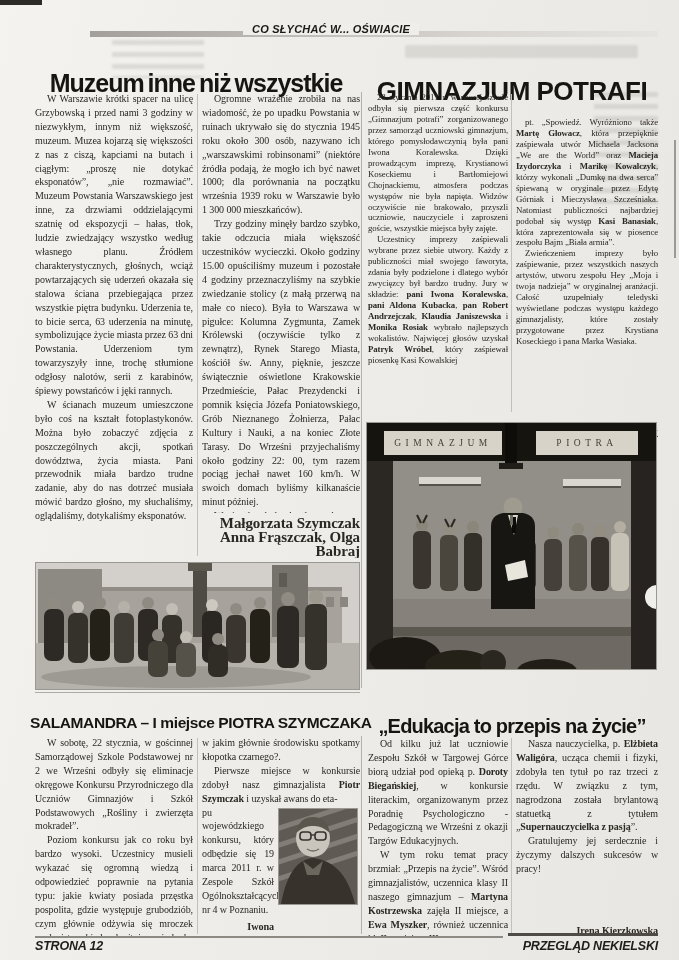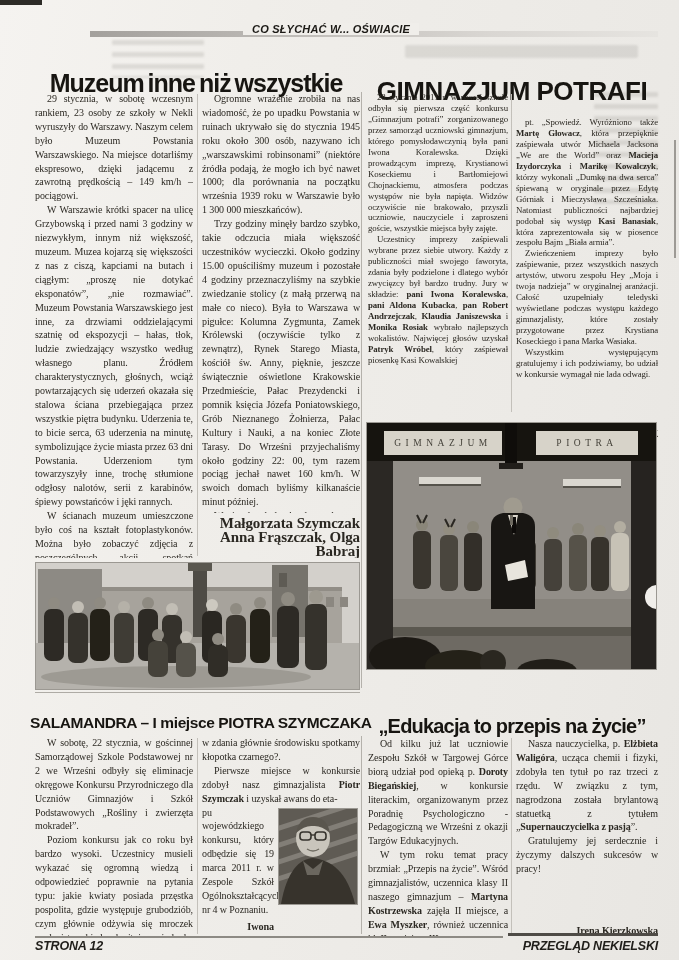--- a/index.html
+++ b/index.html
@@ -125,21 +125,20 @@
 
   <div class="vr" id="vr-mid"></div>
   <div class="vr" id="vr-m"></div>
   <div class="vr" id="vr-g"></div>
   <div class="vr" id="vr-bmid"></div>
   <div class="vr" id="vr-s"></div>
   <div class="vr" id="vr-e"></div>
   <div class="hr-sal"></div>
 
   <div class="c col" id="m-c1">
-      <p class="para"><span>29 stycznia, w sobotę wczesnym rankiem, 23 osoby ze szkoły w Nekli wyruszyły do Warszawy. Naszym celem było Muzeum Powstania Warszawskiego. Na miejsce dotarliśmy ekspresowo, dzięki jadącemu z zawrotną prędkością – 149 km/h – pociągowi.</span></p>
       <p class="para"><span>W Warszawie krótki spacer na ulicę Grzybowską i przed nami 3 godziny w niezwykłym, innym niż większość, muzeum. Muzea kojarzą się większości z nas z ciszą, kapciami na butach i ciągłym: „proszę nie dotykać eksponatów”, „nie rozmawiać”. Muzeum Powstania Warszawskiego jest inne, za drzwiami oddzielającymi szatnię od ekspozycji – hałas, tłok, ludzie zwiedzający wszystko według własnego planu. Źródłem charakterystycznych, głośnych, wciąż powtarzających się uderzeń okazała się stalowa ściana przebiegająca przez wszystkie piętra budynku. Uderzenia te, to bicie serca, 63 uderzenia na minutę, symbolizujące życie miasta przez 63 dni Powstania. Uderzeniom tym towarzyszyły inne, trochę stłumione odgłosy nalotów, serii z karabinów, śpiewy powstańców i jęki rannych.</span></p>
       <p class="para"><span>W ścianach muzeum umieszczone było coś na kształt fotoplastykonów. Można było zobaczyć zdjęcia z poszczególnych akcji, spotkań dowództwa, życia miasta. Pani przewodnik miała bardzo trudne zadanie, aby do nas dotrzeć musiała mówić bardzo głośno, my słuchaliśmy, oglądaliśmy, dotykaliśmy eksponatów.</span></p>
     </div>
   <div class="c col colflex" id="m-c2">
     <div class="paras">
         <p class="para"><span>Ogromne wrażenie zrobiła na nas wiadomość, że po upadku Powstania w ruinach ukrywało się do stycznia 1945 roku około 300 osób, nazywano ich „warszawskimi robinsonami” (niektóre źródła podają, że mogło ich być nawet 1000; dla porównania na początku września 1939 roku w Warszawie było 1 300 000 mieszkańców).</span></p>
         <p class="para"><span>Trzy godziny minęły bardzo szybko, takie odczucia miała większość uczestników wycieczki. Około godziny 15.00 opuściliśmy muzeum i pozostałe 4 godziny przeznaczyliśmy na szybkie zwiedzanie stolicy (z małą przerwą na małe co nieco). Była to Warszawa w pigułce: Kolumna Zygmunta, Zamek Królewski (oczywiście tylko z zewnątrz), Rynek Starego Miasta, kościół św. Anny, pięknie, jeszcze świątecznie oświetlone Krakowskie Przedmieście, Pałac Prezydencki i pomnik księcia Józefa Poniatowskiego, Grób Nieznanego Żołnierza, Pałac Kultury i Nauki, a na koniec Złote Tarasy. Do Wrześni przyjechaliśmy około godziny 22: 00, tym razem pociąg jechał nawet 160 km/h. W swoich domach byliśmy kilkanaście minut później.</span></p>
         <p class="para"><span>Wycieczka była bardzo udana – polecamy niezdecydowanym. Dla nas, organizatorek, najlepszym podziękowaniem były słowa jednej z uczestniczek: „... rzeczywiście to muzeum jest inne, warto było przyjechać.”</span></p>
       </div>
     <div class="authors">
@@ -149,21 +148,20 @@
   </div>
 
   <div class="c col gim-col" id="g-c1">
       <p class="para"><span>28 stycznia 2011 r. w naszej szkole odbyła się pierwsza część konkursu „Gimnazjum potrafi” zorganizowanego przez samorząd uczniowski gimnazjum, którego pomysłodawczynią była pani Iwona Koralewska. Dzięki prowadzącym imprezę, Krystianowi Koseckiemu i Bartłomiejowi Chojnackiemu, atmosfera podczas występów nie była napięta. Widzów oczywiście nie brakowało, przyszli uczniowie, nauczyciele i zaproszeni goście, wszystkie miejsca były zajęte.</span></p>
       <p class="para"><span>Uczestnicy imprezy zaśpiewali wybrane przez siebie utwory. Każdy z publiczności miał swojego faworyta, zdania były podzielone i dlatego wybór zwycięzcy był bardzo trudny. Jury w składzie: </span><b>pani Iwona Koralewska</b><span>, </span><b>pani Aldona Kubacka</b><span>, </span><b>pan Robert Andrzejczak</b><span>, </span><b>Klaudia Janiszewska</b><span> i </span><b>Monika Rosiak</b><span> wybrało najlepszych wokalistów. Najwięcej głosów uzyskał </span><b>Patryk Wróbel</b><span>, który zaśpiewał piosenkę Kasi Kowalskiej</span></p>
     </div>
   <div class="c col gim-col colflex" id="g-c2">
     <div class="paras">
         <p class="para cont"><span>pt. „Spowiedź. Wyróżniono także </span><b>Martę Głowacz</b><span>, która przepięknie zaśpiewała utwór Michaela Jacksona „We are the World” oraz </span><b>Macieja Izydorczyka</b><span> i </span><b>Marikę Kowalczyk</b><span>, którzy wykonali „Dumkę na dwa serca” śpiewaną w oryginale przez Edytę Górniak i Mieczysława Szcześniaka. Natomiast publiczności najbardziej podobał się występ </span><b>Kasi Banasiak</b><span>, która zaprezentowała się w piosence zespołu Bajm „Biała armia”.</span></p>
         <p class="para"><span>Zwieńczeniem imprezy było zaśpiewanie, przez wszystkich naszych artystów, utworu zespołu Hey „Moja i twoja nadzieja” w oryginalnej aranżacji. Całość uzupełniały teledyski wyświetlane podczas występu każdego gimnazjalisty, które zostały przygotowane przez Krystiana Koseckiego i pana Marka Wasiaka.</span></p>
-        <p class="para"><span>Wszystkim występującym gratulujemy i ich podziwiamy, bo udział w konkursie wymagał nie lada odwagi.</span></p>
       </div>
     <div class="author">Anna Adamczyk</div>
   </div>
 
   <div class="photo" id="photo-stage">
     <svg viewBox="0 0 289 246">
       <rect x="0" y="0" width="289" height="246" fill="#928e88"></rect>
       <rect x="0" y="0" width="289" height="38" fill="#16140f"></rect>
       <rect x="17" y="8" width="118" height="24" fill="#d7d3c9"></rect>
       <rect x="169" y="8" width="102" height="24" fill="#d7d3c9"></rect>
@@ -268,21 +266,21 @@
       </g>
     </svg>
   </div>
 
   <div class="c col" id="s-c1">
       <p class="para"><span>W sobotę, 22 stycznia, w gościnnej Samorządowej Szkole Podstawowej nr 2 we Wrześni odbyły się eliminacje okręgowe Konkursu Przyrodniczego dla Uczniów Gimnazjów i Szkół Podstawowych „Rośliny i zwierzęta mokradeł”.</span></p>
       <p class="para"><span>Poziom konkursu jak co roku był bardzo wysoki. Uczestnicy musieli wykazać się ogromną wiedzą i odpowiedzieć poprawnie na pytania typu: jakie kwiaty posiada przęstka pospolita, gdzie występuje grubodziób, czym głównie odżywia się mroczek pozłocisty, kiedy kwitnie miodunka plamista,</span></p>
     </div>
   <div class="c col" id="s-c2">
     <div>
-        <p class="para cont"><span>w zdania głównie środowisku spotkamy kłopotka czarnego?.</span></p>
+        <p class="para cont"><span>w jakim głównie środowisku spotkamy kłopotka czarnego?.</span></p>
         <p class="para"><span>Pierwsze miejsce w konkursie zdobył nasz gimnazjalista </span><b>Piotr Szymczak</b><span> i uzyskał awans do eta-</span></p>
       </div>
     <div class="wrap">
       <div class="narrow">
         <div>
             <p class="para cont"><span>pu wojewódzkiego konkursu, który odbędzie się 19 marca 2011 r. w Zespole Szkół Ogólnokształcących nr 4 w Poznaniu.</span></p>
           </div>
         <div class="author">Iwona Koralewska</div>
       </div>
       <div class="portrait">

